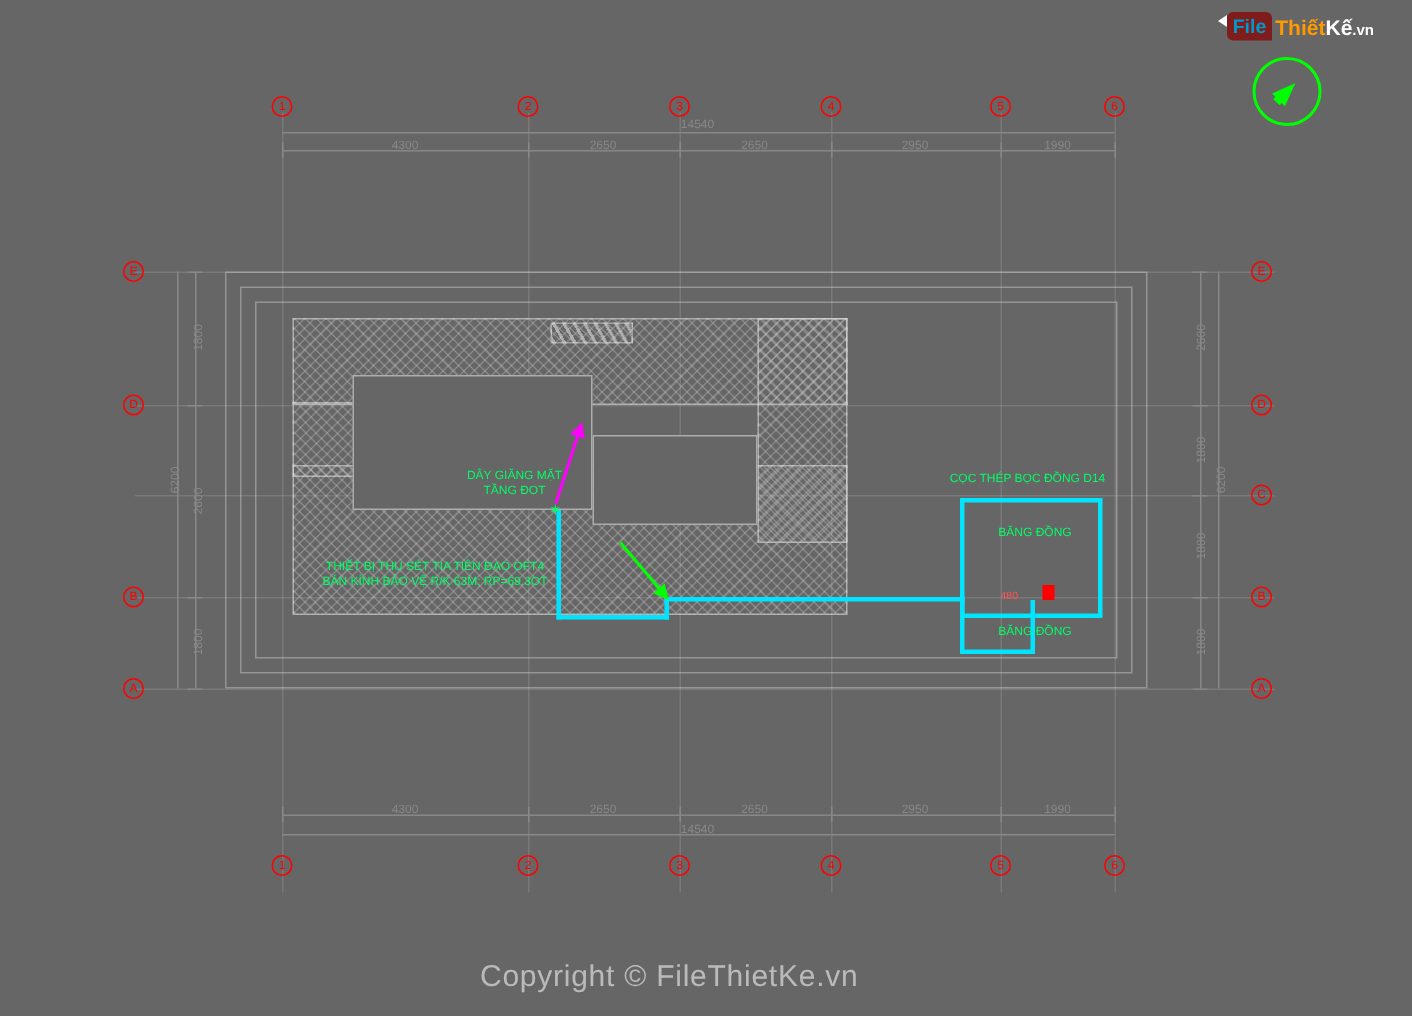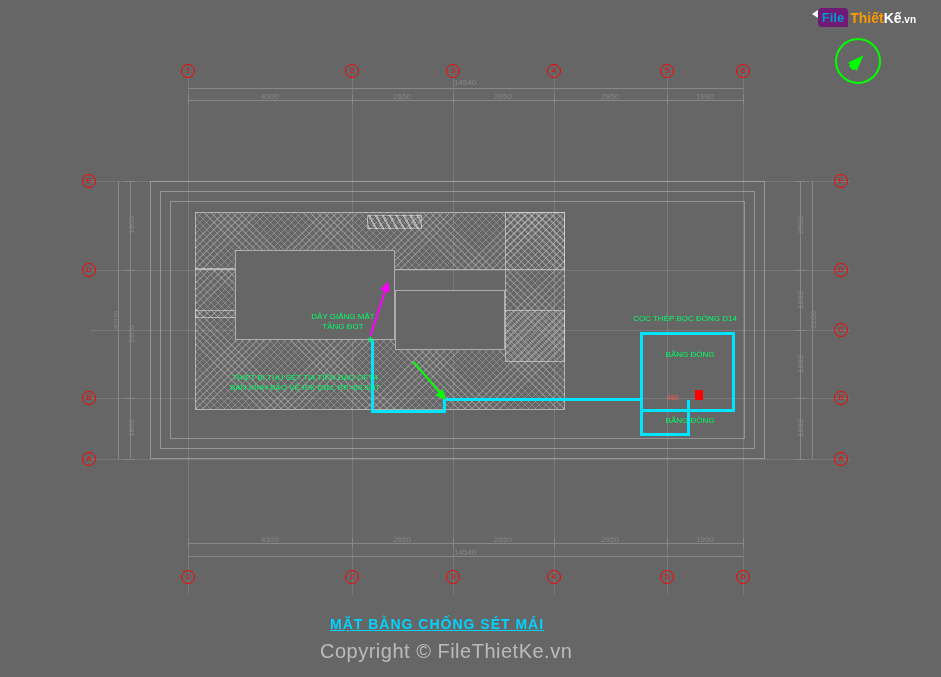--- a/index.html
+++ b/index.html
@@ -13,21 +13,21 @@
   }
   .logo {
     position: absolute;
     top: 8px;
     right: 25px;
     display: flex;
     align-items: center;
     gap: 2px;
   }
   .logo-box {
-    background: #701a75;
+    background: #7f1d1d;
     border-radius: 4px 4px 0 4px;
     padding: 2px 4px;
     font-size: 13px;
     font-weight: bold;
     color: #0099cc;
     position: relative;
     margin-left: 48px;
   }
   .logo-box::before {
     content: "";
@@ -339,23 +339,22 @@
   <div class="small-red" style="left:667px; top:394px;">480</div>
 
   <div class="rod" style="left:366px; top:334px; transform:rotate(0deg);">✶</div>
 
   <div class="arrow-mag" style="left:378px; top:282px; height:55px; transform:rotate(18deg);"></div>
 
   <div class="arrow-green" style="left:428px; top:356px; height:48px; transform:rotate(140deg);"></div>
 
   <div class="anno" style="left:288px; top:312px; width:110px; white-space:pre-line;">DÂY GIĂNG MẶT
 TẦNG ĐOT</div>
-  <div class="anno" style="left:215px; top:373px; width:180px; white-space:pre-line;">THIẾT BỊ THU SÉT TIA TIÊN ĐẠO OFT4
+  <div class="anno" style="left:200px; top:373px; width:180px; white-space:pre-line;">THIẾT BỊ THU SÉT TIA TIÊN ĐẠO OFT4
 BÁN KÍNH BẢO VỆ R/K 63M; RP=69.3OT</div>
   <div class="anno" style="left:615px; top:314px; width:140px;">CỌC THÉP BỌC ĐỒNG D14</div>
   <div class="anno" style="left:650px; top:350px; width:80px;">BĂNG ĐỒNG</div>
   <div class="anno" style="left:650px; top:416px; width:80px;">BĂNG ĐỒNG</div>
 
-  <div class="title" style="left:330px; top:616px;">MẶT BẰNG CHỐNG SÉT MÁI</div>
 
   <div class="watermark" style="left:320px; top:640px;">Copyright © FileThietKe.vn</div>
 
 </div>
 
 </body></html>

